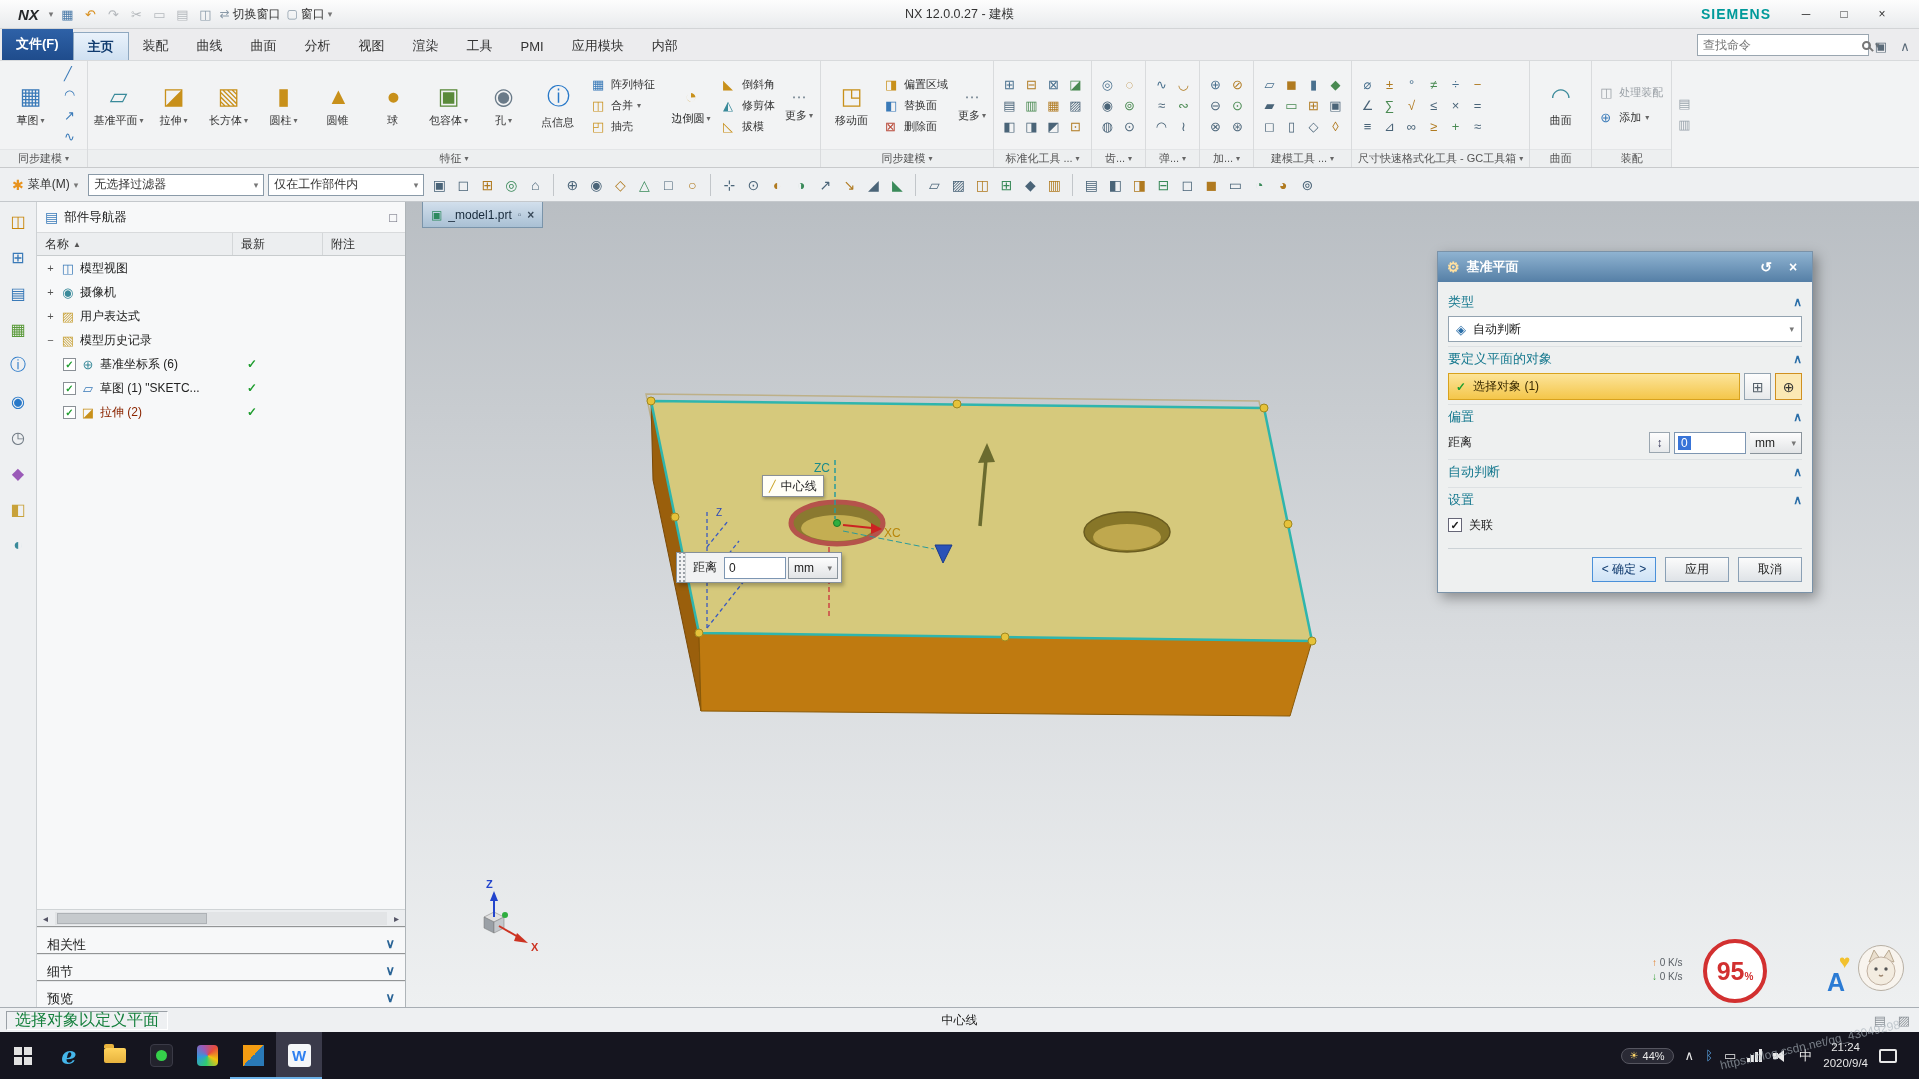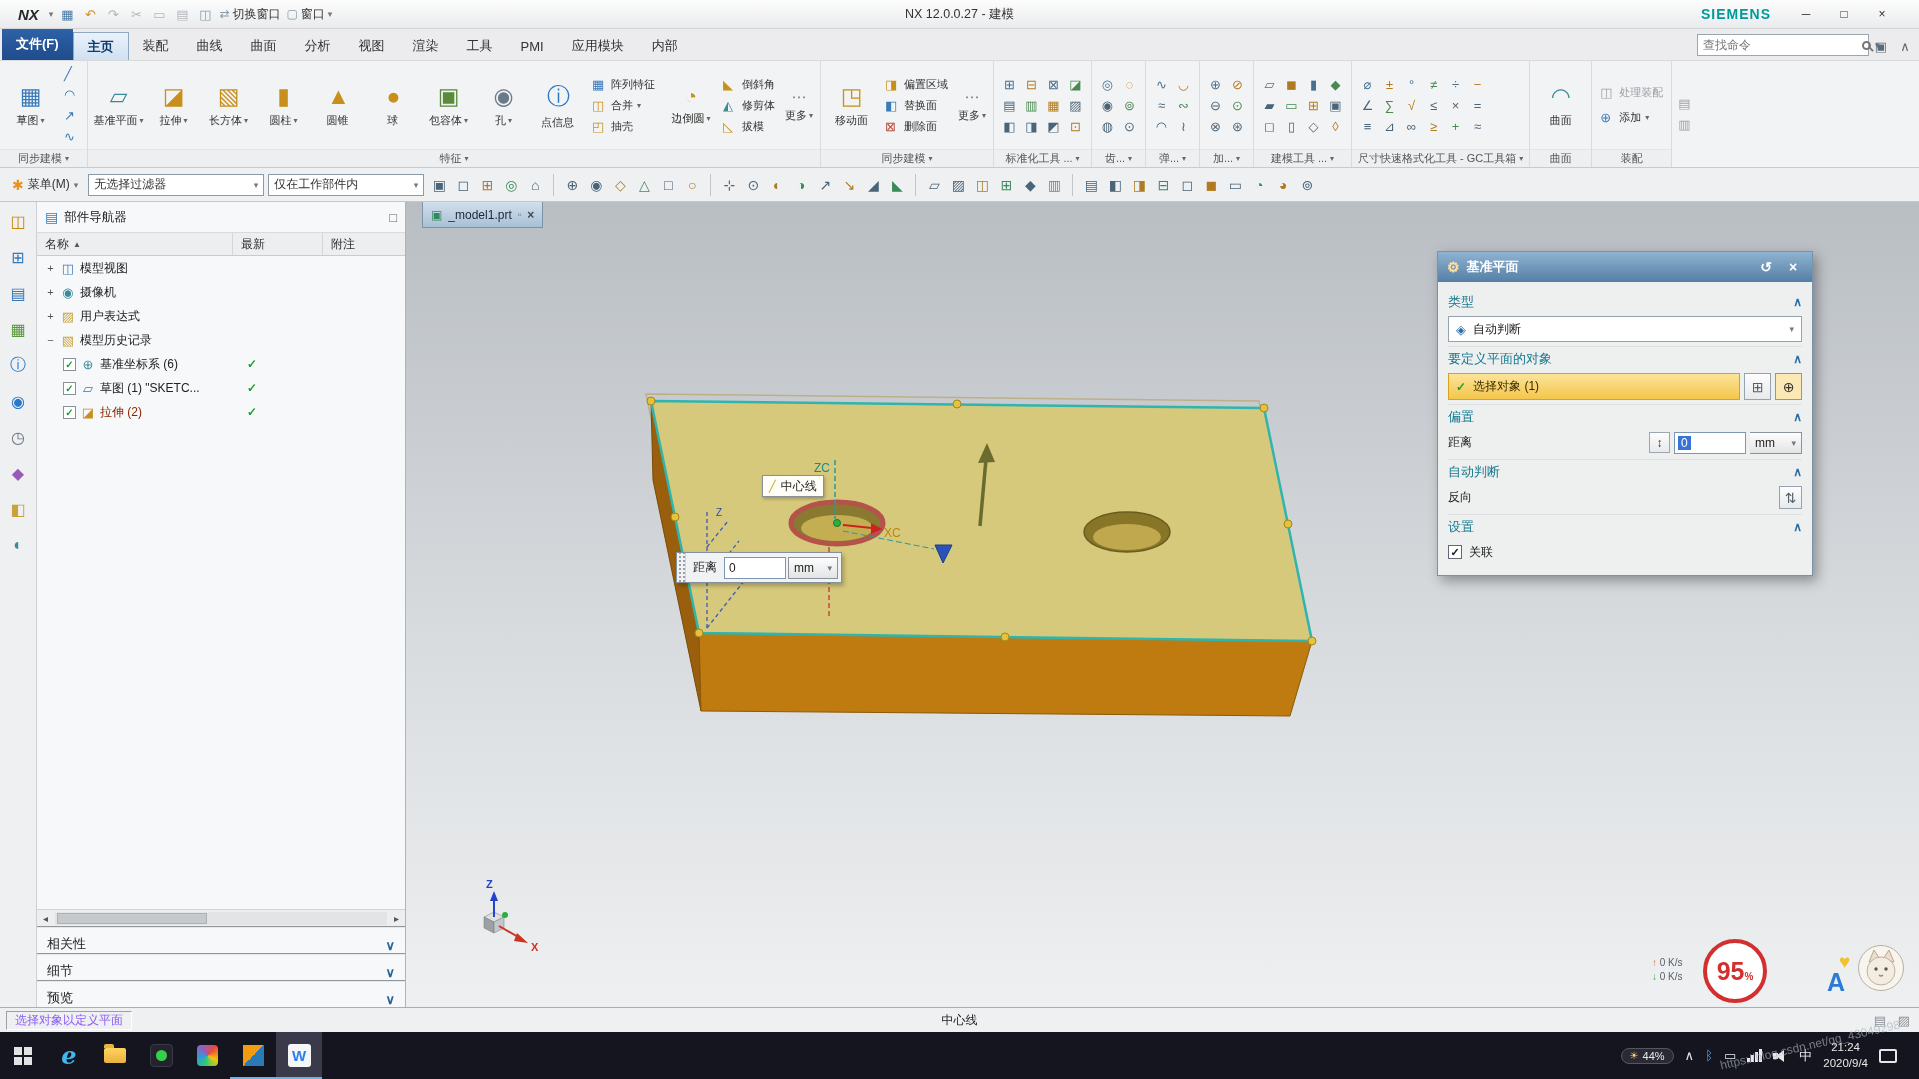--- a/index.html
+++ b/index.html
@@ -86,21 +86,21 @@
   .navrow .c2{display:flex;justify-content:flex-start;padding-left:14px}
   .exp{width:11px;color:#555;font-size:11px;text-align:center}
   .cbx{width:13px;height:13px;border:1px solid #8a9096;background:#fff;color:#1f9d2f;font-size:10px;font-weight:bold;display:flex;align-items:center;justify-content:center}
   .nicon{font-size:13px;width:16px;text-align:center}
   .lcheck{color:#1f9d2f;font-weight:bold;font-size:12px}
   .redrow{color:#8b2500}
   .hscroll{height:17px;display:flex;align-items:center;background:#eceef0;border-top:1px solid #d0d4d6}
   .harr{width:17px;height:15px;display:flex;align-items:center;justify-content:center;color:#556;font-size:10px}
   .htrack{flex:1;height:13px;background:#e2e4e6;margin:0 1px;position:relative}
   .hthumb{position:absolute;left:2px;top:1px;width:150px;height:11px;background:#c6cacd;border:1px solid #aeb2b6}
-  .npanel{height:27px;display:flex;align-items:flex-end;justify-content:space-between;padding:0 10px;border-top:2px groove #e6e8ea;font-size:13px;color:#222}
+  .npanel{height:27px;display:flex;align-items:flex-start;justify-content:space-between;padding:8px 10px;border-top:2px groove #e6e8ea;font-size:13px;color:#222}
   .pchev{color:#2a6496;font-weight:bold;font-size:13px}
 
   
   #viewport{position:absolute;left:406px;top:202px;width:1513px;height:805px;background:linear-gradient(#b9bec3,#d9dcdf 55%,#eef0f1);overflow:hidden;z-index:10}
   .vptab{position:absolute;left:16px;top:0;height:26px;display:flex;align-items:center;gap:6px;padding:0 8px;background:linear-gradient(#d2dfec,#a9c0d4);border:1px solid #7a94aa;border-top:none;font-size:12px;color:#17293a}
   .vptab .pic{color:#2f8a5f;font-size:12px}
   .vptab .pin{color:#53657a;font-size:10px}
   .vptab .x{color:#3a4a5a;font-weight:bold}
   #scene{position:absolute;left:0;top:27px}
   .vp-tooltip{position:absolute;left:356px;top:273px;height:22px;display:flex;align-items:center;gap:5px;padding:0 6px;background:#fffef6;border:1px solid #8a9096;box-shadow:1px 2px 3px rgba(0,0,0,.25);font-size:12px;color:#222;z-index:12}
@@ -147,21 +147,21 @@
   .grayt{color:#9aa0a6}
   .gfield{width:72px;height:22px;background:#f1f2f3;border:1px solid #b8bcc0;display:flex;align-items:center;justify-content:flex-end;padding:0 5px;color:#9aa0a6;font-size:12px}
   .setrow{display:flex;align-items:center;gap:7px;height:26px;font-size:12px}
   .cbox{width:14px;height:14px;border:1px solid #667;background:#fff;display:flex;align-items:center;justify-content:center;font-size:11px;color:#222;font-weight:bold}
   .dbtns{display:flex;justify-content:flex-end;gap:9px;margin-top:10px;padding-top:8px;border-top:1px solid #ccd2d6}
   .dbtn{min-width:64px;height:25px;border:1px solid #8aa0b5;background:linear-gradient(#fbfbfb,#dfe3e7);display:flex;align-items:center;justify-content:center;font-size:12px;color:#222;padding:0 8px}
   .dbtn.primary{border:1px solid #4a90d9;background:linear-gradient(#eaf3fc,#cfe3f6);color:#0f3a6e}
 
   
   #statusbar{position:absolute;left:0;top:1007px;width:100%;height:25px;background:#eef0f2;border-top:1px solid #a8aeb4;display:flex;align-items:center;padding:0 6px;gap:8px;z-index:30}
-  .scell{height:19px;display:flex;align-items:center;padding:0 8px;border:1px solid;border-color:#9aa0a6 #fff #fff #9aa0a6;font-size:12px;color:#8b5cf6;white-space:nowrap}
+  .scell{height:19px;display:flex;align-items:center;padding:0 8px;border:1px solid;border-color:#9aa0a6 #fff #fff #9aa0a6;font-size:16px;color:#15803d;white-space:nowrap}
   .scenter{position:absolute;left:50%;transform:translateX(-50%);font-size:12px;color:#222}
   .sright{margin-left:auto;display:flex;gap:6px}
   .sico{width:18px;height:18px;display:flex;align-items:center;justify-content:center;color:#8a9096;font-size:13px}
 
   
   #taskbar{position:absolute;left:0;top:1032px;width:100%;height:47px;background:#15151f;display:flex;align-items:center;z-index:50}
   .tbbtn{width:46px;height:100%;display:flex;align-items:center;justify-content:center}
   .tbbtn.active{background:#3a3a4a;box-shadow:inset 0 -2px 0 #6cb2e8}
   .tbbtn.underl{box-shadow:inset 0 -2px 0 #6cb2e8}
   .winlogo{display:grid;grid-template-columns:8px 8px;gap:2px}
@@ -981,37 +981,35 @@
       <div class="dunit">
         <span>mm</span>
         <span class="caretg">▾</span>
       </div>
     </div>
 
     <div class="sec">
       <span>自动判断</span>
       <span class="chev">∧</span>
     </div>
-    <div class="formrow">
-      <span>反向</span>
-      <span class="sp"></span>
-      <div class="sqbtn" style="width:23px;height:23px">
-          <span>⇅</span>
-        </div>
-    </div>
 
     <div class="sec">
       <span>设置</span>
       <span class="chev">∧</span>
     </div>
     <div class="setrow">
       <span class="cbox">✓</span>
       <span>关联</span>
     </div>
 
+    <div class="dbtns">
+      <div class="dbtn primary">&lt; 确定 &gt;</div>
+      <div class="dbtn">应用</div>
+      <div class="dbtn">取消</div>
+    </div>
   </div>
 </div>
 
 <div id="statusbar">
   <div class="scell">
       <span>选择对象以定义平面</span>
     </div>
   <div class="scenter"><span>中心线</span></div>
   <div class="sright">
     <span class="sico">▤</span>

